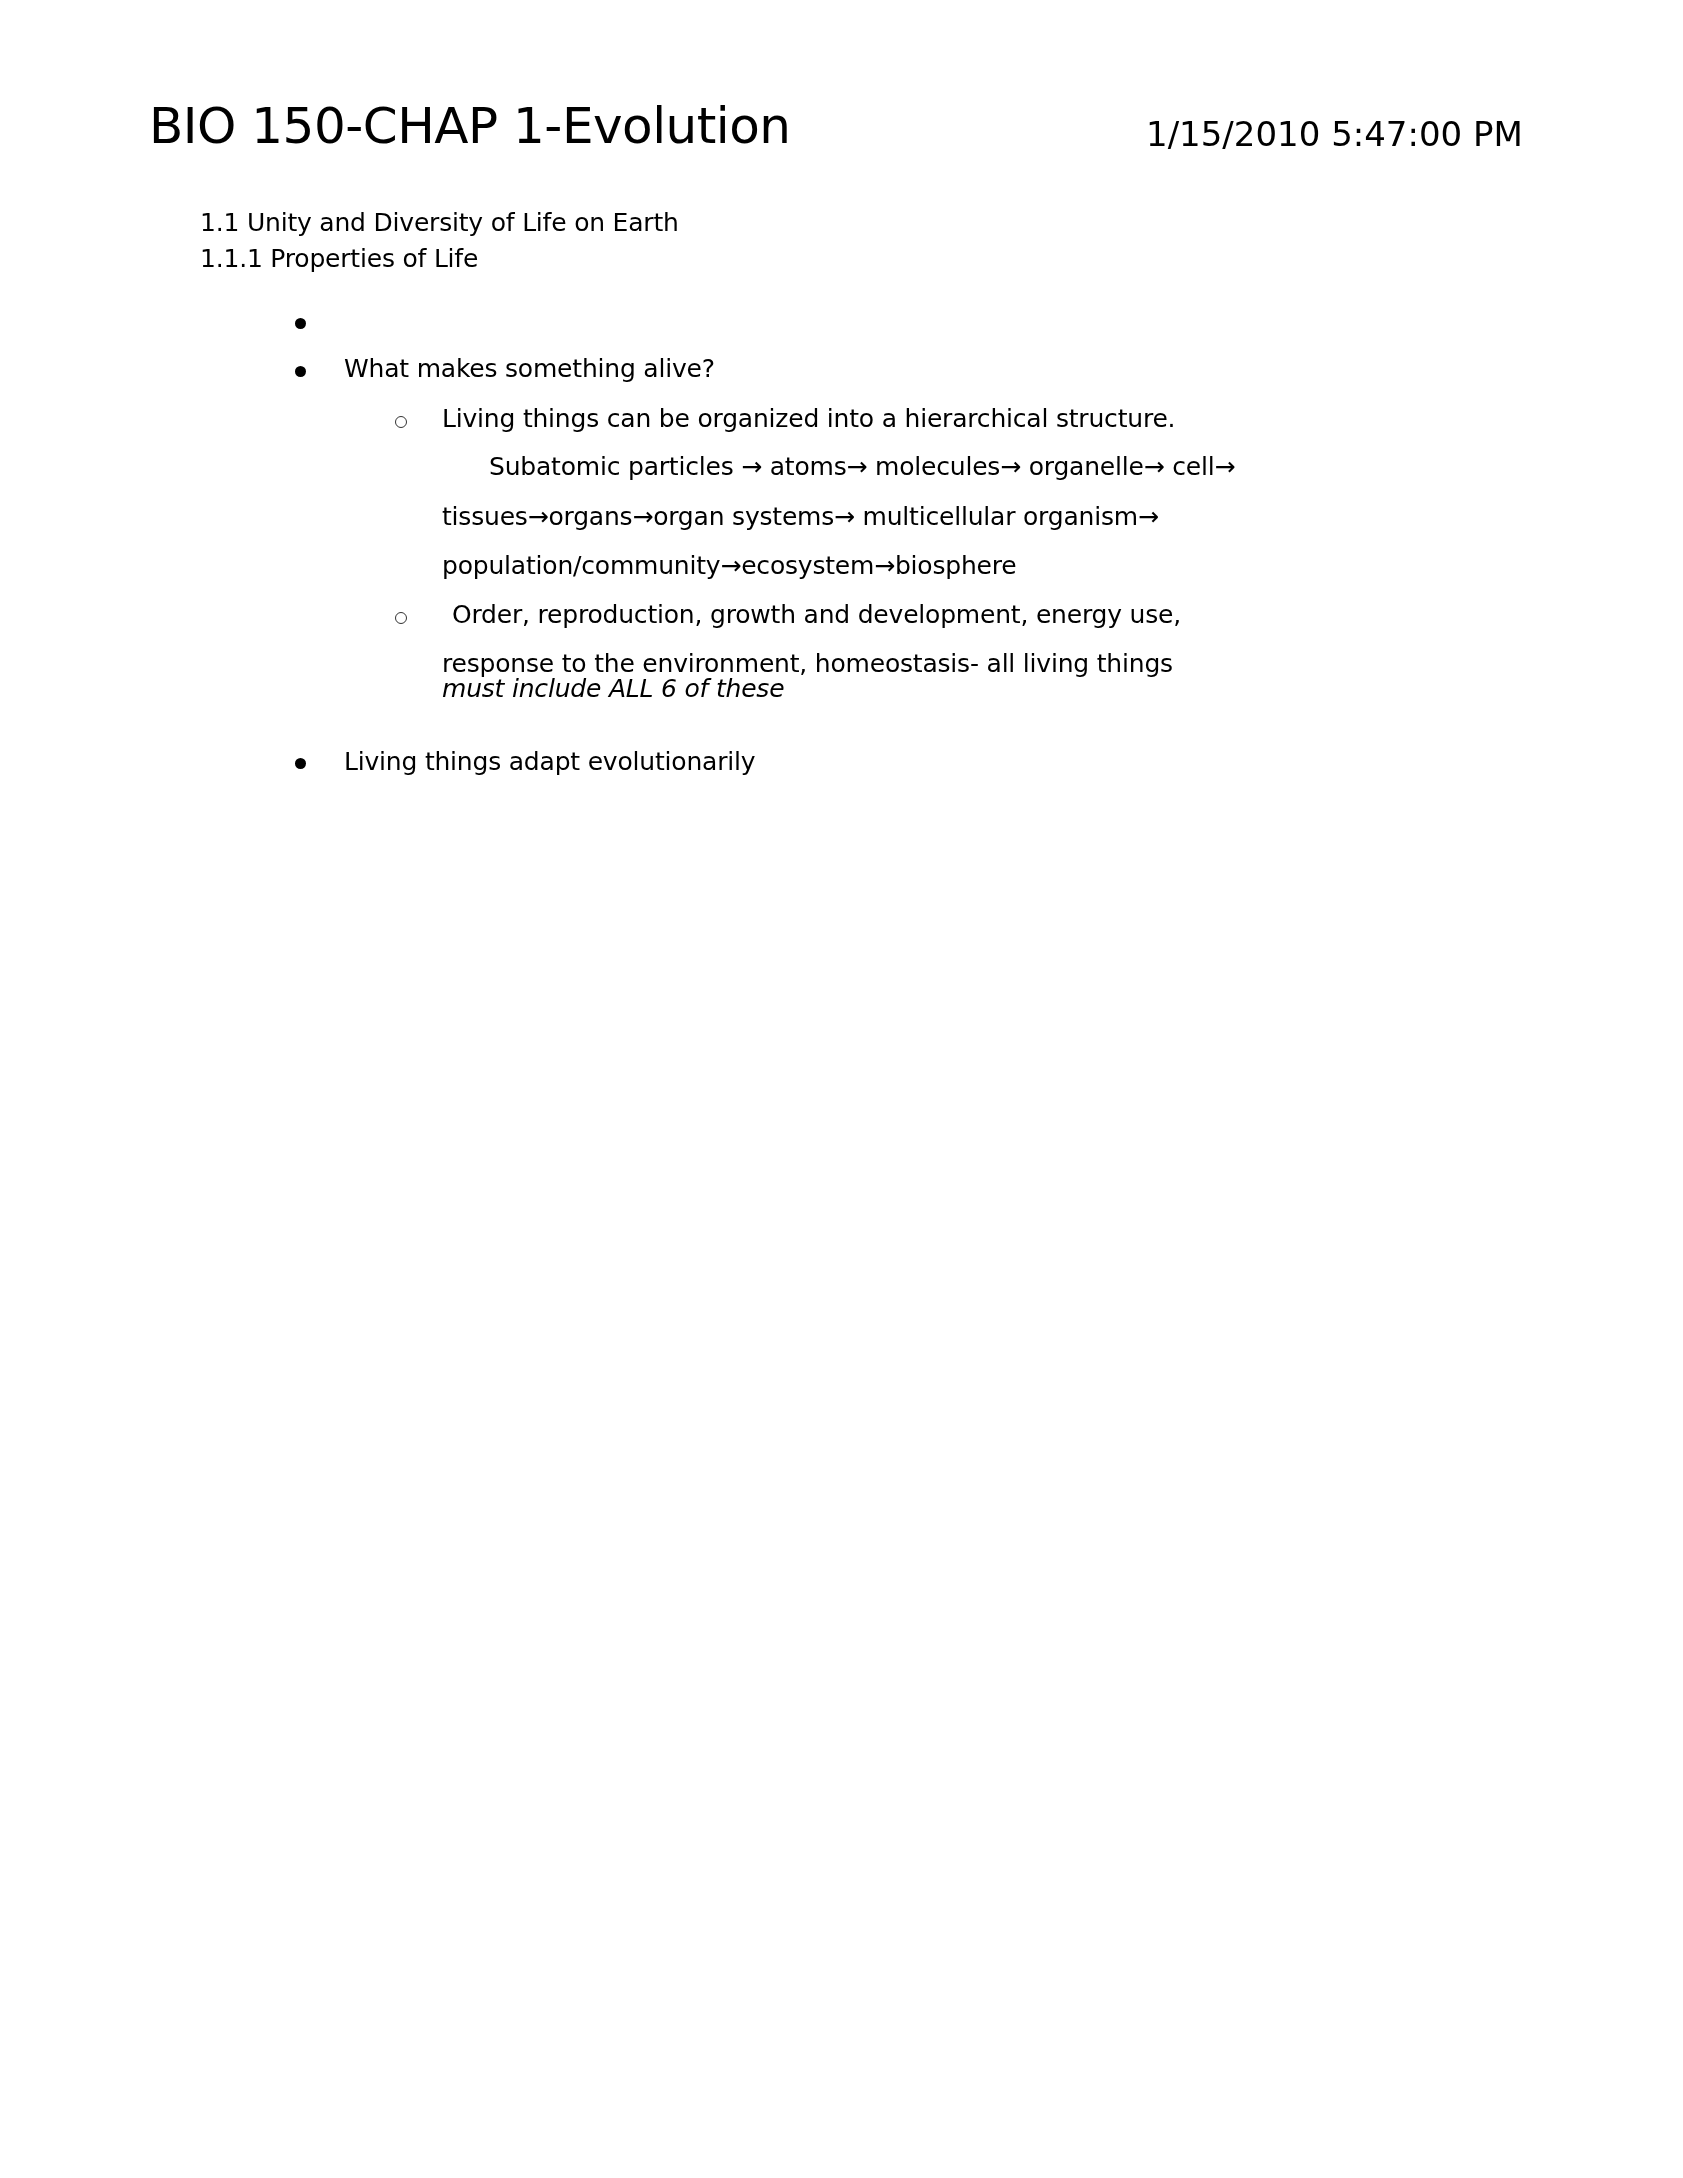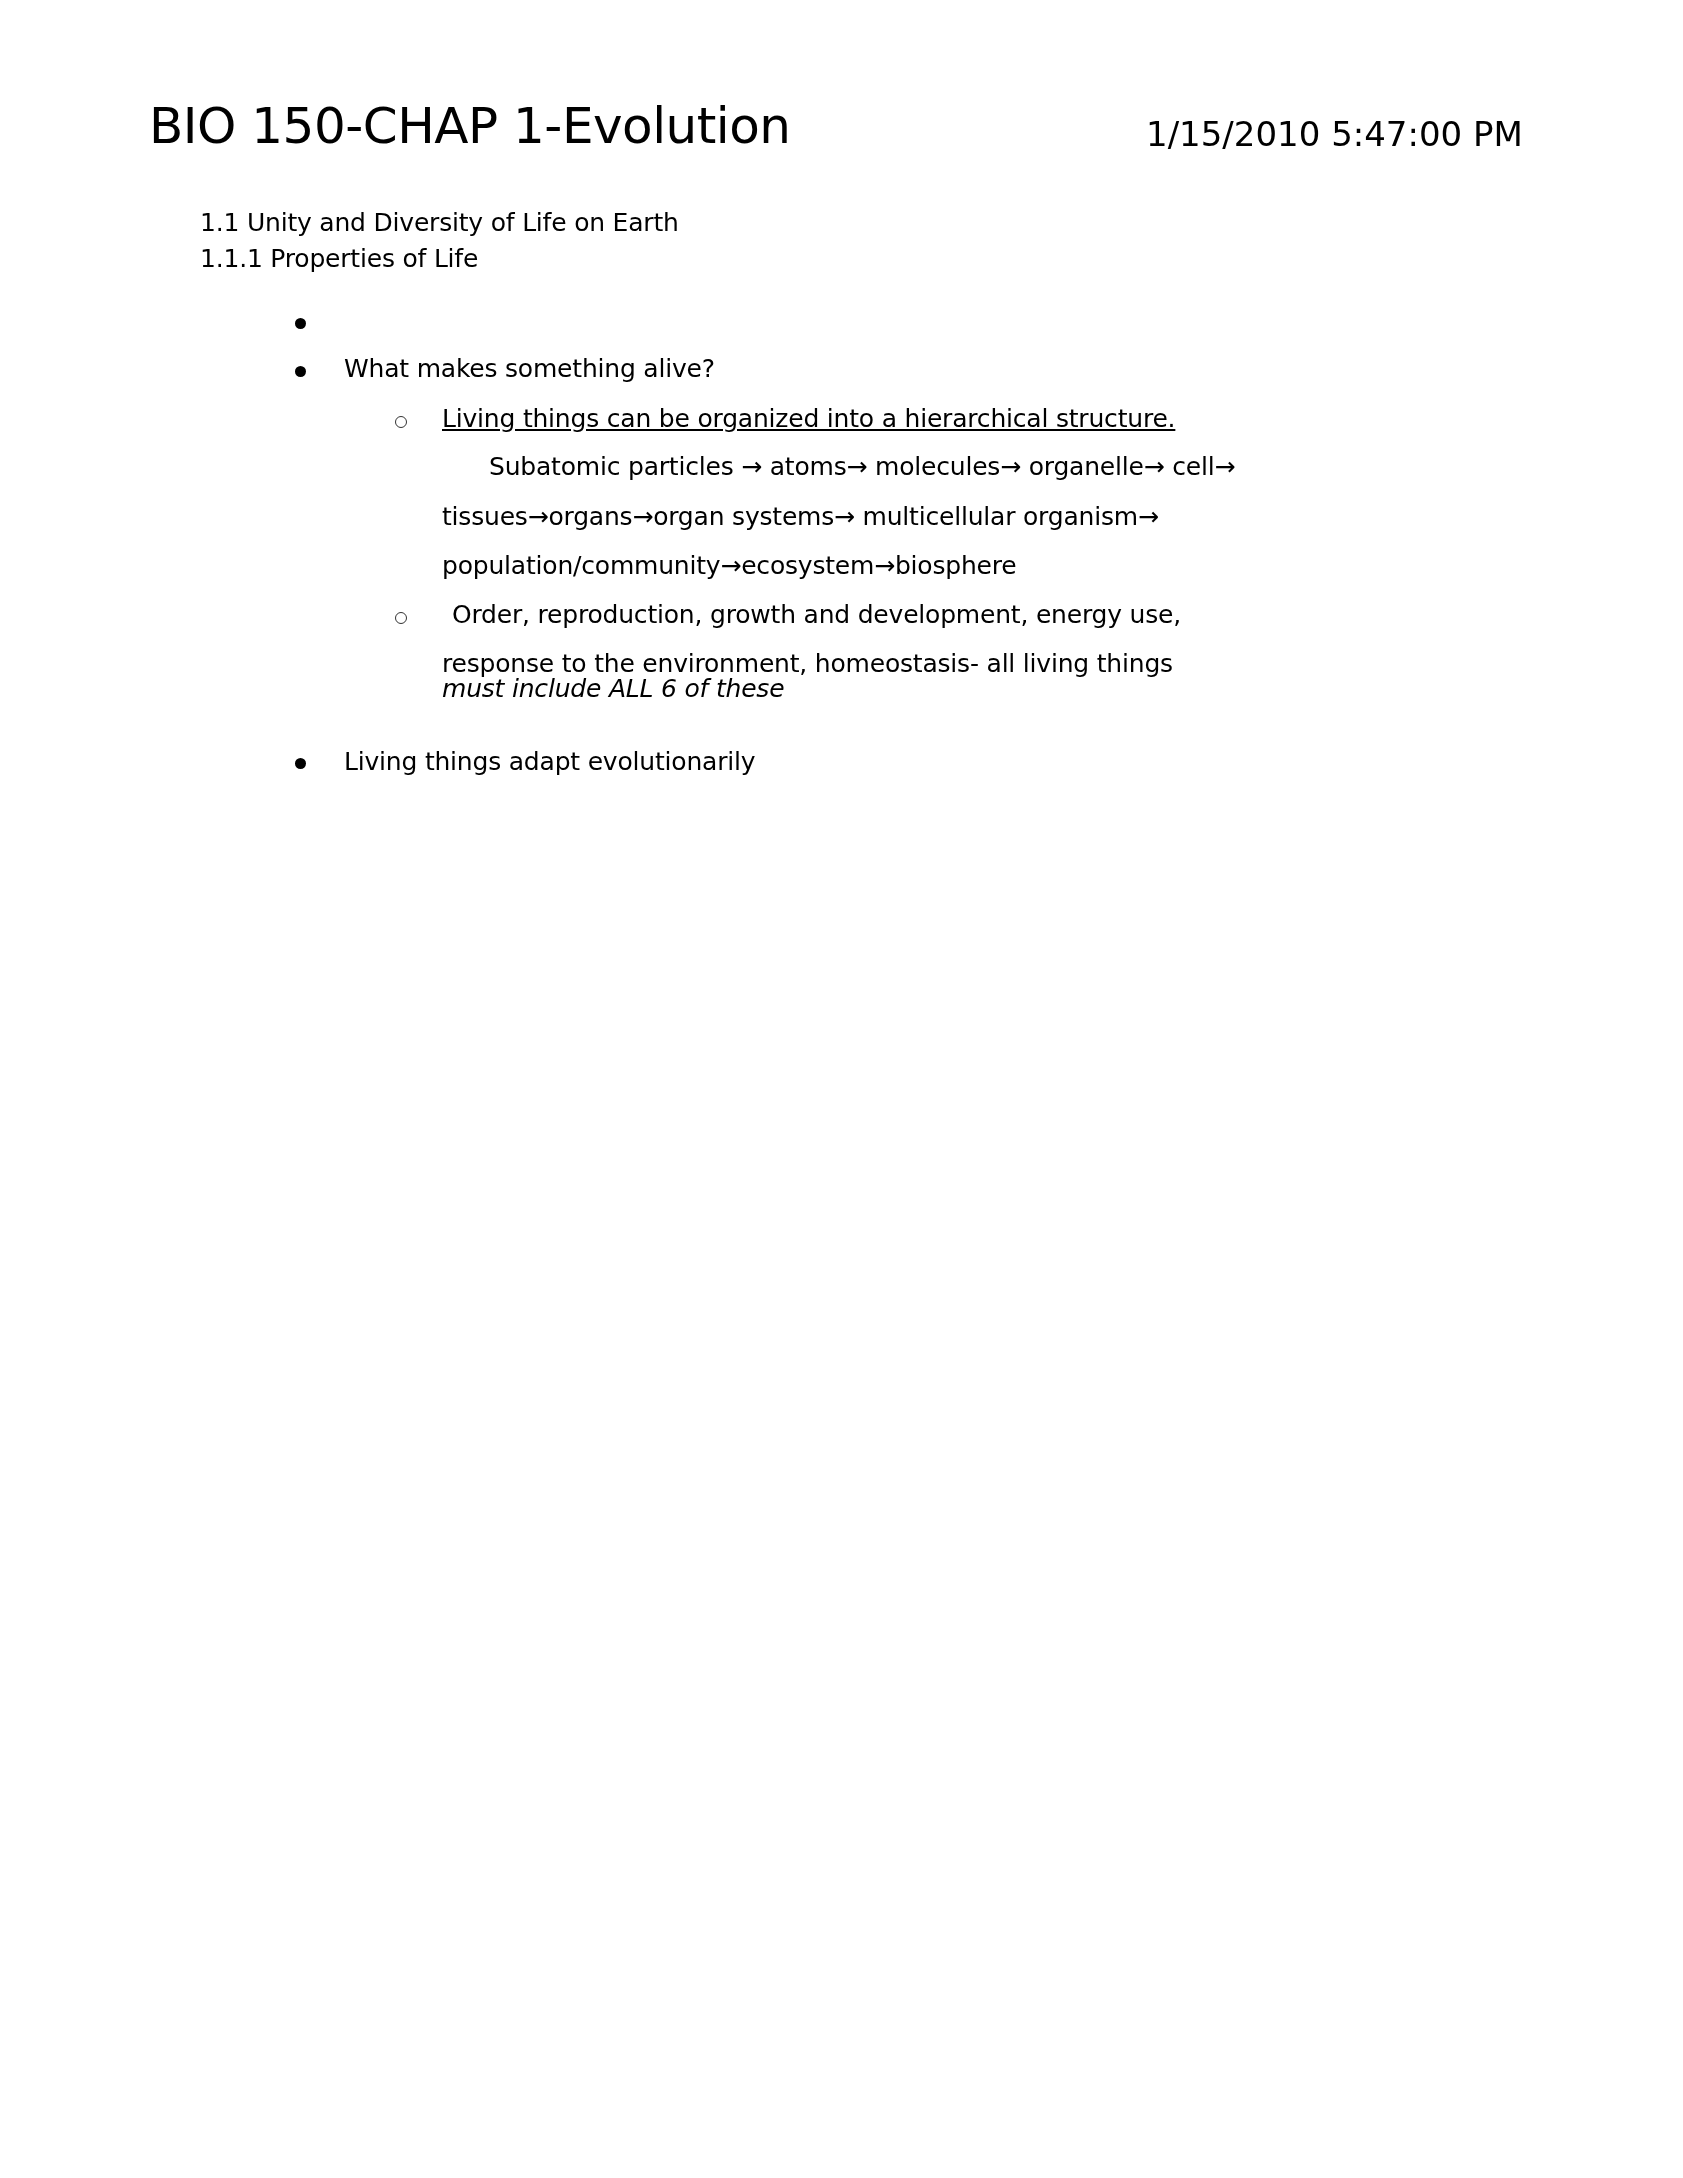--- a/index.html
+++ b/index.html
@@ -72,21 +72,21 @@
 
   <div class="line" style="left:200px; top:203px;">1.1 Unity and Diversity of Life on Earth</div>
   <div class="line" style="left:200px; top:239px;">1.1.1 Properties of Life</div>
 
   <span class="bullet-dot" style="left:295px; top:318px;"></span>
 
   <span class="bullet-dot" style="left:295px; top:366px;"></span>
   <div class="line" style="left:344px; top:349px;">What makes something alive?</div>
 
   <span class="bullet-circle" style="left:395px; top:416px;"></span>
-  <div class="line" style="left:442px; top:399px;text-decoration:underline;">Living things can be organized into a hierarchical structure.</div>
+  <div class="line" style="left:442px; top:399px;">Living things can be organized into a hierarchical structure.</div>
   <div class="line" style="left:442px; top:447px;margin-left:47px;">Subatomic particles → atoms→ molecules→ organelle→ cell→</div>
   <div class="line" style="left:442px; top:497px;">tissues→organs→organ systems→ multicellular organism→</div>
   <div class="line" style="left:442px; top:546px;">population/community→ecosystem→biosphere</div>
 
   <span class="bullet-circle" style="left:395px; top:612px;"></span>
   <div class="line" style="left:452px; top:595px;">Order, reproduction, growth and development, energy use,</div>
   <div class="line" style="left:442px; top:644px;">response to the environment, homeostasis- all living things</div>
   <div class="line" style="left:442px; top:669px;font-style:italic;">must include ALL 6 of these</div>
 
   <span class="bullet-dot" style="left:295px; top:758px;"></span>

